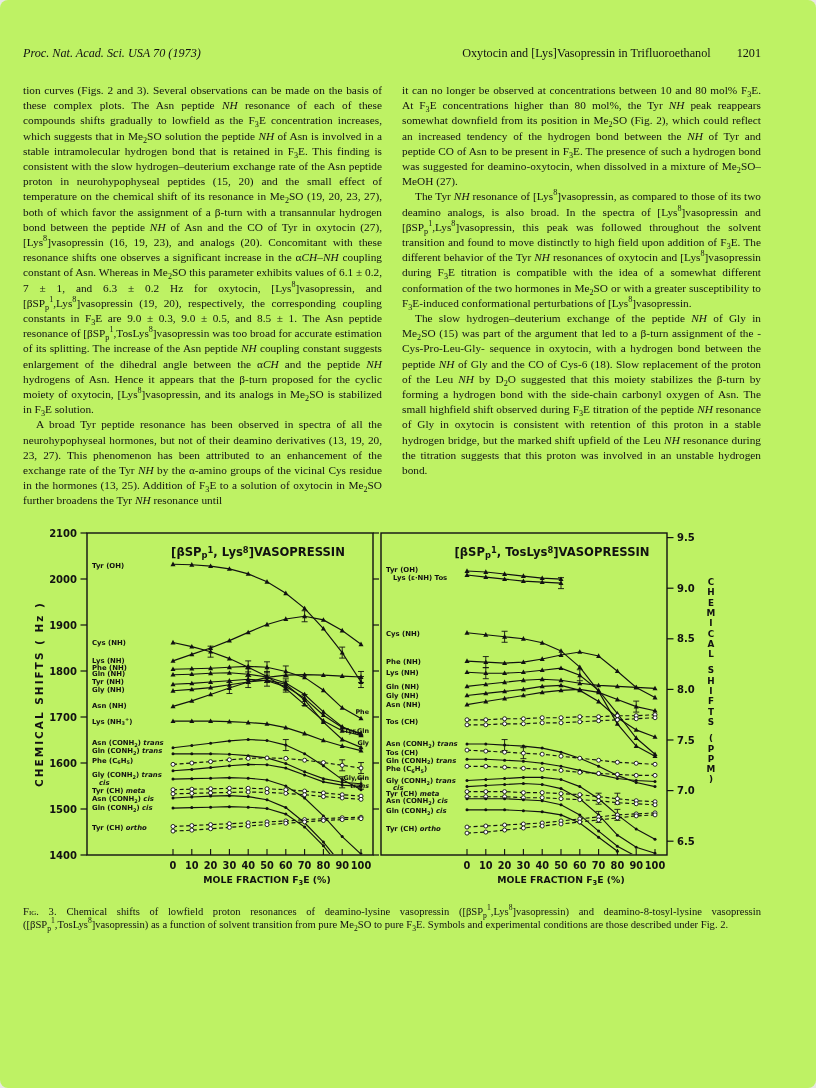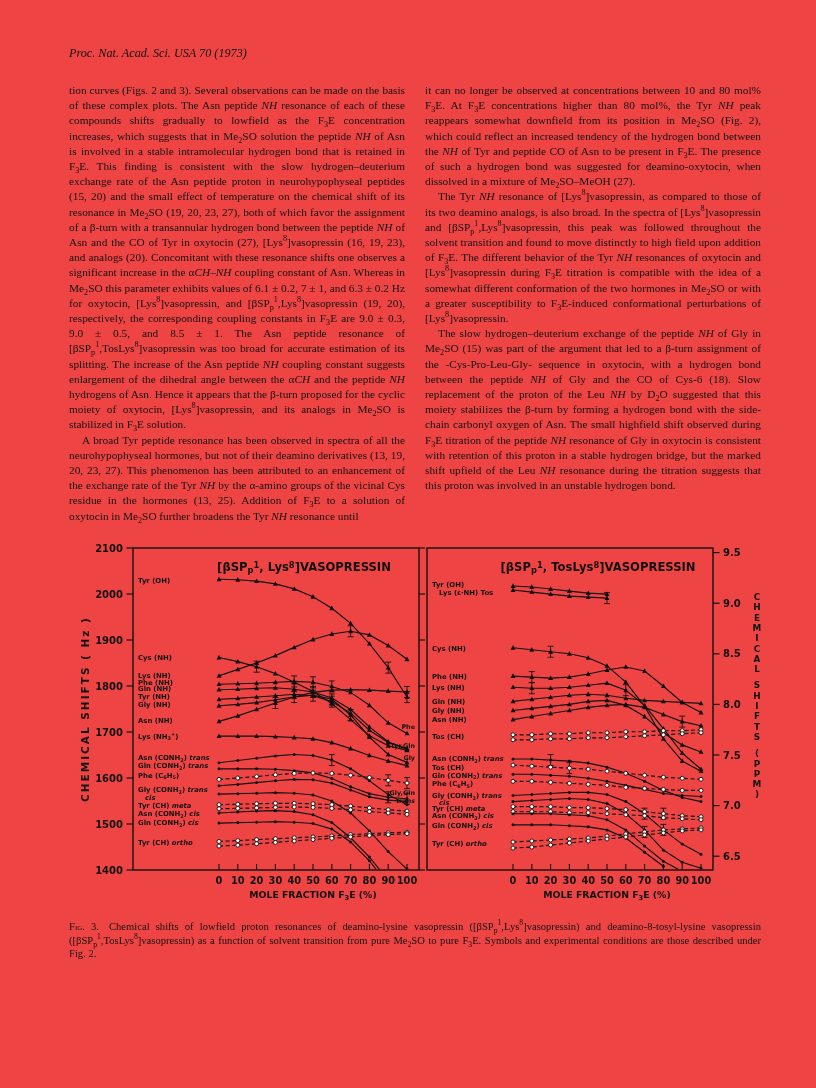--- a/index.html
+++ b/index.html
@@ -1,19 +1,19 @@
 <!DOCTYPE html>
 <html lang="en"><head>
 <meta charset="utf-8">
 <style>
   html,body{margin:0;padding:0;background:#e8e8e4;}
   .page{
-    width:816px;height:1088px;background:#ef4444;margin:0 auto;
-    box-sizing:border-box;padding:46px 55px 0 69px;position:relative;
-    font-family:"Liberation Serif","DejaVu Serif",serif;color:#111;
+    width:816px;height:1088px;background:#bef264;margin:0 auto;
+    box-sizing:border-box;padding:46px 55px 0 23px;position:relative;
+    font-family:"Liberation Serif","DejaVu Serif",serif;color:#111;border-radius:8px;
   }
   .hdr{display:flex;justify-content:space-between;align-items:baseline;
     font-size:12.2px;}
   .hdr .journal{font-style:italic;}
   .hdr .rt{font-size:12.2px;}
   .hdr .pageno{margin-left:26px;}
   .cols{display:flex;gap:20px;margin-top:22px;}
   .col{flex:1 1 0;text-align:justify;font-size:11.3px;line-height:15.2px;
     hyphens:auto;}
   .col p{margin:0;text-indent:13px;}
@@ -32,20 +32,23 @@
   .an{font:600 6.4px "DejaVu Sans","Liberation Sans",sans-serif;fill:#111;}
   .xt{font:600 9.8px "DejaVu Sans","Liberation Sans",sans-serif;fill:#111;}
   .xl{font:700 9.3px "DejaVu Sans","Liberation Sans",sans-serif;fill:#111;}
 </style>
 </head>
 <body>
 
 <div class="page">
   <div class="hdr">
     <div class="journal">Proc. Nat. Acad. Sci. USA 70 (1973)</div>
+    <div class="rt">
+      <span>Oxytocin and [Lys]Vasopressin in Trifluoroethanol</span><span class="pageno">1201</span>
+    </div>
   </div>
 
   <div class="cols">
     <div class="col">
       <p class="noindent">tion curves (Figs. 2 and 3). Several observations can be made on the basis of these complex plots. The Asn peptide <em>NH</em> resonance of each of these compounds shifts gradually to lowfield as the F<sub>3</sub>E concentration increases, which suggests that in Me<sub>2</sub>SO solution the peptide <em>NH</em> of Asn is involved in a stable intramolecular hydrogen bond that is retained in F<sub>3</sub>E. This finding is consistent with the slow hydrogen–deuterium exchange rate of the Asn peptide proton in neurohypophyseal peptides (15, 20) and the small effect of temperature on the chemical shift of its resonance in Me<sub>2</sub>SO (19, 20, 23, 27), both of which favor the assignment of a β-turn with a transannular hydrogen bond between the peptide <em>NH</em> of Asn and the CO of Tyr in oxytocin (27), [Lys<sup>8</sup>]vasopressin (16, 19, 23), and analogs (20). Concomitant with these resonance shifts one observes a significant increase in the α<em>CH</em>–<em>NH</em> coupling constant of Asn. Whereas in Me<sub>2</sub>SO this parameter exhibits values of 6.1 ± 0.2, 7 ± 1, and 6.3 ± 0.2 Hz for oxytocin, [Lys<sup>8</sup>]vasopressin, and [βSP<sub>p</sub><sup>1</sup>,Lys<sup>8</sup>]vasopressin (19, 20), respectively, the corresponding coupling constants in F<sub>3</sub>E are 9.0 ± 0.3, 9.0 ± 0.5, and 8.5 ± 1. The Asn peptide resonance of [βSP<sub>p</sub><sup>1</sup>,TosLys<sup>8</sup>]vasopressin was too broad for accurate estimation of its splitting. The increase of the Asn peptide <em>NH</em> coupling constant suggests enlargement of the dihedral angle between the α<em>CH</em> and the peptide <em>NH</em> hydrogens of Asn. Hence it appears that the β-turn proposed for the cyclic moiety of oxytocin, [Lys<sup>8</sup>]vasopressin, and its analogs in Me<sub>2</sub>SO is stabilized in F<sub>3</sub>E solution.</p>
       <p>A broad Tyr peptide resonance has been observed in spectra of all the neurohypophyseal hormones, but not of their deamino derivatives (13, 19, 20, 23, 27). This phenomenon has been attributed to an enhancement of the exchange rate of the Tyr <em>NH</em> by the α-amino groups of the vicinal Cys residue in the hormones (13, 25). Addition of F<sub>3</sub>E to a solution of oxytocin in Me<sub>2</sub>SO further broadens the Tyr <em>NH</em> resonance until</p>
     </div>
     <div class="col">
       <p class="noindent">it can no longer be observed at concentrations between 10 and 80 mol% F<sub>3</sub>E. At F<sub>3</sub>E concentrations higher than 80 mol%, the Tyr <em>NH</em> peak reappears somewhat downfield from its position in Me<sub>2</sub>SO (Fig. 2), which could reflect an increased tendency of the hydrogen bond between the <em>NH</em> of Tyr and peptide CO of Asn to be present in F<sub>3</sub>E. The presence of such a hydrogen bond was suggested for deamino-oxytocin, when dissolved in a mixture of Me<sub>2</sub>SO–MeOH (27).</p>
       <p>The Tyr <em>NH</em> resonance of [Lys<sup>8</sup>]vasopressin, as compared to those of its two deamino analogs, is also broad. In the spectra of [Lys<sup>8</sup>]vasopressin and [βSP<sub>p</sub><sup>1</sup>,Lys<sup>8</sup>]vasopressin, this peak was followed throughout the solvent transition and found to move distinctly to high field upon addition of F<sub>3</sub>E. The different behavior of the Tyr <em>NH</em> resonances of oxytocin and [Lys<sup>8</sup>]vasopressin during F<sub>3</sub>E titration is compatible with the idea of a somewhat different conformation of the two hormones in Me<sub>2</sub>SO or with a greater susceptibility to F<sub>3</sub>E-induced conformational perturbations of [Lys<sup>8</sup>]vasopressin.</p>

